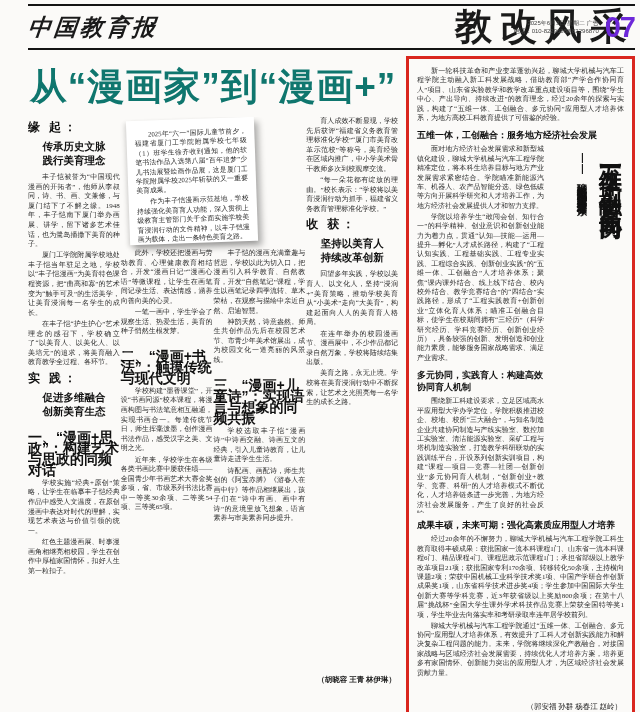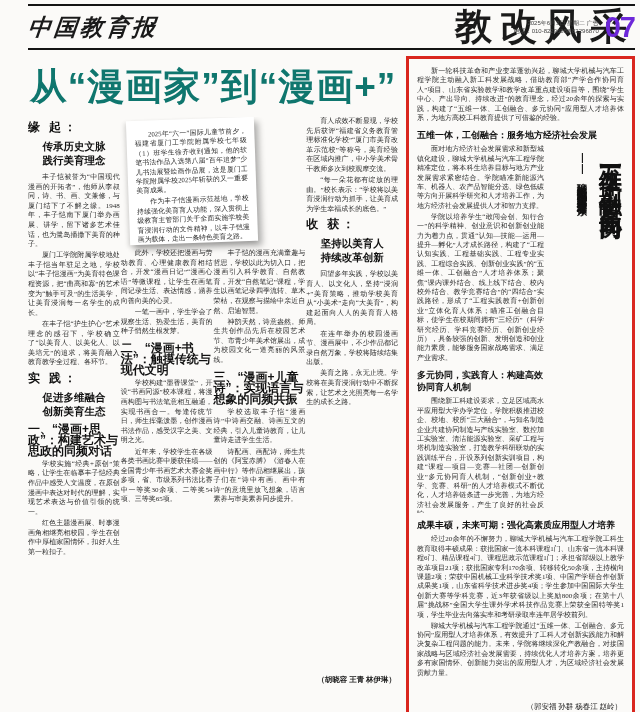--- a/index.html
+++ b/index.html
@@ -27,22 +27,22 @@
             font-size:12px;margin:0 0 10px;color:#111;}
   .columns{position:relative;display:flex;gap:1px;height:570px;overflow:hidden;}
   .col{flex:1;min-width:0;}
   .col-pad{padding-top:132px;}
   p.body{font-size:7px;line-height:9.6px;text-align:justify;text-indent:2em;
          margin:0 0 1.5px;color:#2b2b2b;}
   .sec-label{font-family:"Liberation Serif",serif;font-weight:700;font-size:12px;
              letter-spacing:3px;margin:2px 0 3px;color:#111;}
   .sec-head{font-family:"Liberation Sans",sans-serif;font-weight:800;font-size:10.5px;
             line-height:14px;text-align:center;white-space:pre-line;margin:2px 0 6px;color:#111;}
-  .h3{font-family:"Liberation Sans",sans-serif;font-weight:800;font-size:12px;
-      line-height:11px;margin:6px 0 3px;color:#111;}
+  .h3{font-family:"Liberation Sans",sans-serif;font-weight:800;font-size:14px;
+      line-height:11px;margin:14px 0 3px;color:#111;}
   .lede-card{position:absolute;left:100px;top:2px;width:128px;height:124px;background:#fff;
              box-shadow:4px 5px 6px rgba(0,0,0,.3),-2px 2px 4px rgba(0,0,0,.12);
              transform:rotate(-2deg);padding:9px 8px;box-sizing:border-box;overflow:hidden;}
   .lede-card p{font-size:6.8px;line-height:9.4px;}
   .byline-left{position:absolute;right:2px;bottom:2px;font-size:7.5px;font-weight:700;
                background:#fbfaf8;padding-left:4px;}
   
   .right-box{position:relative;flex:1;box-sizing:border-box;border:3px solid #d9251d;
              margin-top:2px;height:664px;overflow:hidden;padding:8px 8px 16px;background:#fbfaf8;}
   .right-box p.body{font-size:7px;line-height:9.4px;}
@@ -108,21 +108,21 @@
         <div class="col col-pad">
           <p class="body">丰子恺的漫画充满童趣与哲思，学校以此为切入口，把漫画引入科学教育、自然教育，开发“自然笔记”课程，学生以画笔记录四季流转、草木荣枯，在观察与描绘中亲近自然、启迪智慧。</p>
           <p class="body">神韵天然，诗意盎然。师生共创作品先后在校园艺术节、市青少年美术馆展出，成为校园文化一道亮丽的风景线。</p>
           <div class="h3">三、“漫画+儿童诗”：实现语言与想象的同频共振</div>
           <p class="body">学校选取丰子恺“漫画诗”中诗画交融、诗画互文的经典，引入儿童诗教育，让儿童诗走进学生生活。</p>
           <p class="body">诗配画、画配诗，师生共创的《阿宝赤膊》《游春人在画中行》等作品相继展出，孩子们在“诗中有画、画中有诗”的意境里放飞想象，语言素养与审美素养同步提升。</p>
         </div>
 
         <div class="col">
           <p class="body">育人成效不断显现，学校先后获评“福建省义务教育管理标准化学校”“厦门市美育改革示范校”等称号，美育经验在区域内推广，中小学美术骨干教师多次到校观摩交流。</p>
-          <p class="body">“每一朵花都有绽放的理由。”校长表示：“学校将以美育浸润行动为抓手，让美育成为学生幸福成长的底色。”</p>
+          <p class="body">“每一朵花都有绽放的理由。”校长表示：“学校将以美育浸润行动为抓手，福建省义务教育管理标准化学校。”</p>
           <div class="sec-label">收 获：</div>
           <div class="sec-head">坚持以美育人
 持续改革创新</div>
           <p class="body">回望多年实践，学校以美育人、以文化人，坚持“浸润+”美育策略，推动学校美育从“小美术”走向“大美育”，构建起面向人人的美育育人格局。</p>
           <p class="body">在连年举办的校园漫画节、漫画展中，不少作品都记录自然万象，学校将陆续结集出版。</p>
           <p class="body">美育之路，永无止境。学校将在美育浸润行动中不断探索，让艺术之光照亮每一名学生的成长之路。</p>
         </div>
 
         <div class="lede-card">
           <p class="body">2025年“六一”国际儿童节前夕，福建省厦门工学院附属学校七年级（1）班学生徐齐收到通知，他的软笔书法作品入选第八届“百年追梦”少儿书法展暨绘画作品展，这是厦门工学院附属学校2025年斩获的又一重要美育成果。</p>

